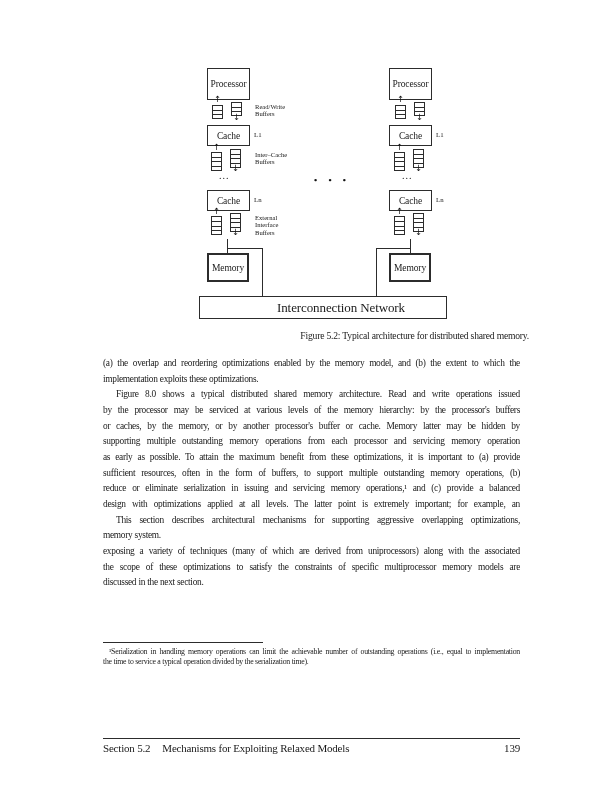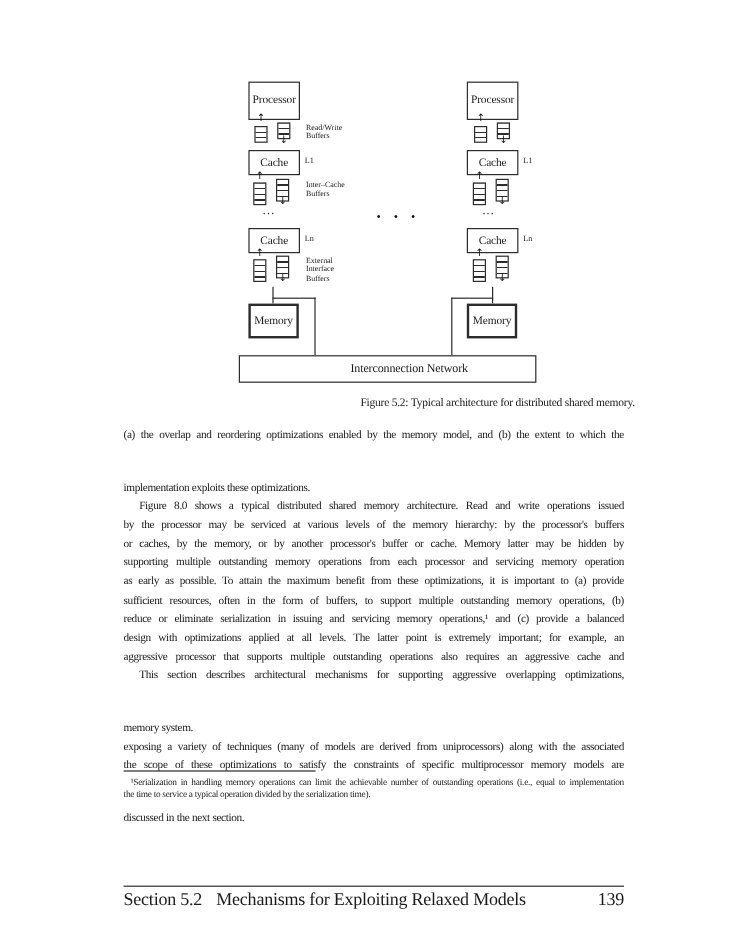--- a/index.html
+++ b/index.html
@@ -20,21 +20,21 @@
     border: 1px solid #2c2c2c;
     background: #fff;
     display: flex;
     align-items: center;
     justify-content: center;
     font-size: 9.5px;
     letter-spacing: -0.1px;
     color: #1a1a1a;
   }
   .membox { border-width: 2px; }
-  .netbox { font-size: 10px; padding-left: 36px; }
+  .netbox { font-size: 13px; padding-left: 36px; }
   .stk3, .stk4 {
     position: absolute;
     width: 11px;
     border: 1px solid #2c2c2c;
     background-color: #fff;
     background-image: repeating-linear-gradient(to bottom, transparent 0px, transparent 3.6px, #2c2c2c 3.6px, #2c2c2c 4.6px);
   }
   .stk3 { height: 14px; }
   .stk4 { height: 19px;
     background-image: repeating-linear-gradient(to bottom, transparent 0px, transparent 3.75px, #2c2c2c 3.75px, #2c2c2c 4.75px);
@@ -62,42 +62,42 @@
   
   .bodytext {
     position: absolute;
     left: 103px; top: 356px; width: 417px;
     font-size: 9.4px;
     line-height: 15.67px;
     letter-spacing: -0.3px;
     word-spacing: 0.1px;
   }
   .bl { height: 15.67px; text-align: justify; text-align-last: justify; overflow: hidden; }
-  .bl.last { text-align-last: left; margin-top: 28px; }
+  .bl.last { text-align-last: left; }
   .bl.ind { text-indent: 13px; }
 
   
   .fnrule { position: absolute; left: 103px; top: 642px; width: 160px; height: 1px; background: #2c2c2c; }
   .footnote {
     position: absolute;
     left: 103px; top: 647px; width: 417px;
     font-size: 7.8px;
     line-height: 9.8px;
     letter-spacing: -0.25px;
   }
   .fl { height: 9.8px; text-align: justify; text-align-last: justify; overflow: hidden; }
   .fl.last { text-align-last: left; }
   .fl.ind { text-indent: 6px; }
 
   
   .ftrule { position: absolute; left: 103px; top: 738px; width: 417px; height: 1px; background: #2c2c2c; }
   .footer {
     position: absolute;
     left: 103px; top: 742px; width: 417px;
-    font-size: 15px;
+    font-size: 11px;
     letter-spacing: -0.2px;
   }
   .footer .ftitle { margin-left: 12px; }
   .pgnum { position: absolute; right: 0; top: 0; text-align: right; }
 </style>
 </head>
 <body>
 
 <div class="page">
 
@@ -189,24 +189,23 @@
     <div class="bl">(a) the overlap and reordering optimizations enabled by the memory model, and (b) the extent to which the</div>
     <div class="bl last">implementation exploits these optimizations.</div>
     <div class="bl ind">Figure 8.0 shows a typical distributed shared memory architecture. Read and write operations issued</div>
     <div class="bl">by the processor may be serviced at various levels of the memory hierarchy: by the processor's buffers</div>
     <div class="bl">or caches, by the memory, or by another processor's buffer or cache. Memory latter may be hidden by</div>
     <div class="bl">supporting multiple outstanding memory operations from each processor and servicing memory operation</div>
     <div class="bl">as early as possible. To attain the maximum benefit from these optimizations, it is important to (a) provide</div>
     <div class="bl">sufficient resources, often in the form of buffers, to support multiple outstanding memory operations, (b)</div>
     <div class="bl">reduce or eliminate serialization in issuing and servicing memory operations,¹ and (c) provide a balanced</div>
     <div class="bl">design with optimizations applied at all levels. The latter point is extremely important; for example, an</div>
-    <div class="bl">aggressive processor that supports multiple outstanding operations also requires an aggressive cache and</div>
     <div class="bl ind">This section describes architectural mechanisms for supporting aggressive overlapping optimizations,</div>
     <div class="bl last">memory system.</div>
-    <div class="bl">exposing a variety of techniques (many of models are derived from uniprocessors) along with the associated</div>
+    <div class="bl">exposing a variety of techniques (many of which are derived from uniprocessors) along with the associated</div>
     <div class="bl">the scope of these optimizations to satisfy the constraints of specific multiprocessor memory models are</div>
     <div class="bl last">discussed in the next section.</div>
   </div>
 
   <div class="fnrule"></div>
   <div class="footnote">
     <div class="fl ind">¹Serialization in handling memory operations can limit the achievable number of outstanding operations (i.e., equal to implementation</div>
     <div class="fl last">the time to service a typical operation divided by the serialization time).</div>
   </div>
 

